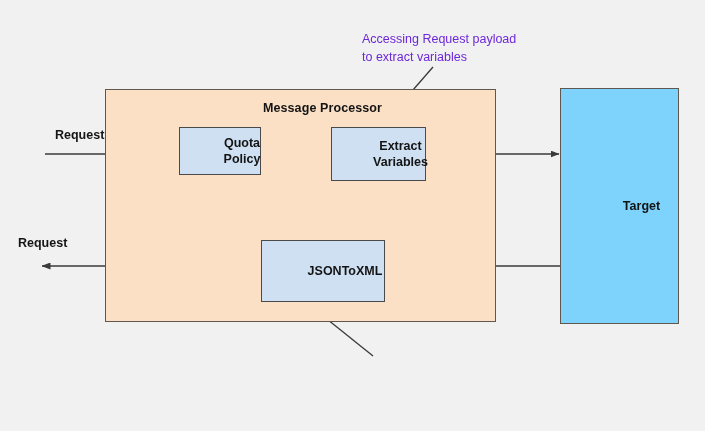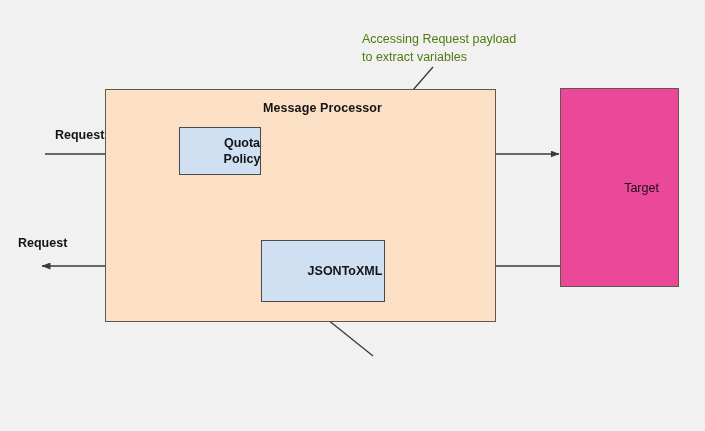--- a/index.html
+++ b/index.html
@@ -83,43 +83,43 @@
     top: 240px;
     width: 124px;
     height: 62px;
     margin-left: 30px;
   }
 
   #target {
     left: 560px;
     top: 88px;
     width: 119px;
-    height: 199px;
-    background: #ec4899;
+    height: 236px;
+    background: #7dd3fc;
     border: 1.6px solid #60584f;
     font-size: 12.5px;
-    font-weight: normal;
+    font-weight: bold;
     color: #141414;
   }
 
   
   .flow-label {
     position: absolute;
     font-size: 12.5px;
     font-weight: bold;
     color: #141414;
     white-space: nowrap;
   }
   #request-label { left: 31px; top: 128px; margin-left: 24px; }
   #response-label { left: 18px; top: 236px; }
 
   .annotation {
     position: absolute;
     font-size: 12.5px;
-    color: #4d7c0f;
+    color: #6d28d9;
     line-height: 1.42;
     white-space: pre-line;
   }
   #annotation-request { left: 362px; top: 31px; }
   #annotation-response { left: 362px; top: 362px; }
 </style>
 </head>
 <body>
 
 <div id="canvas">
@@ -146,20 +146,22 @@
     <line x1="292" y1="291" x2="373" y2="356" stroke="#3a3a3a" stroke-width="1.3"></line>
   </svg>
 
   <div class="node" id="message-processor">
     <span id="message-processor-title">Message Processor</span>
   </div>
 
   <div class="node policy-box" id="quota-policy" style="white-space: pre-line;">Quota
 Policy</div>
 
+  <div class="node policy-box" id="extract-variables" style="white-space: pre-line;">Extract
+Variables</div>
 
   <div class="node policy-box" id="jsontoxml" style="white-space: pre-line;">JSONToXML</div>
 
   <div class="node" id="target">Target</div>
 
   <div class="flow-label" id="request-label">Request</div>
 
   <div class="flow-label" id="response-label">Request</div>
 
   <div class="annotation" id="annotation-request">Accessing Request payload

